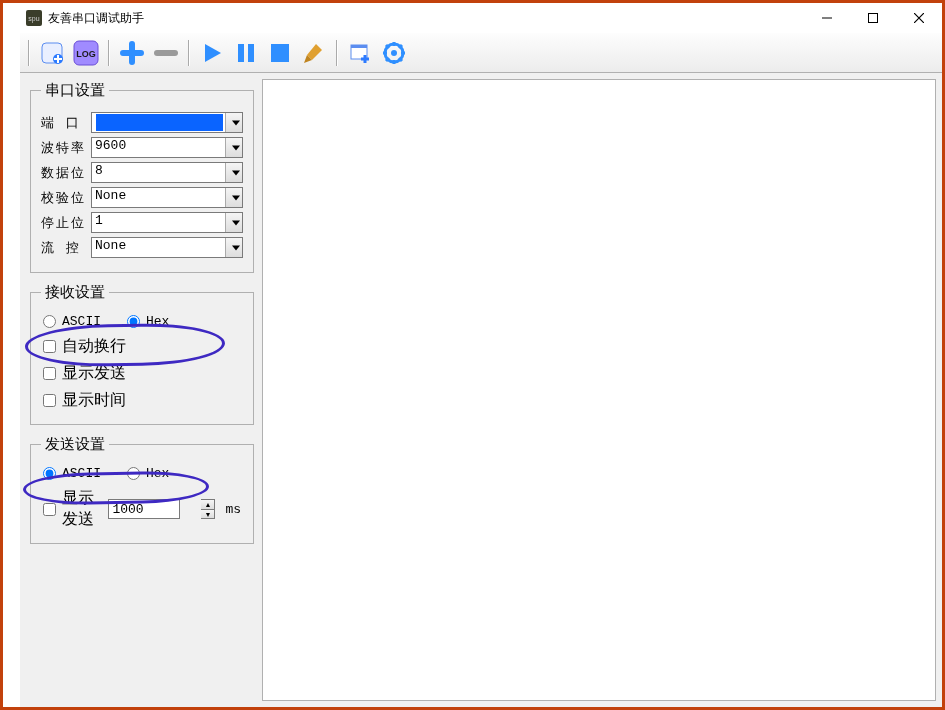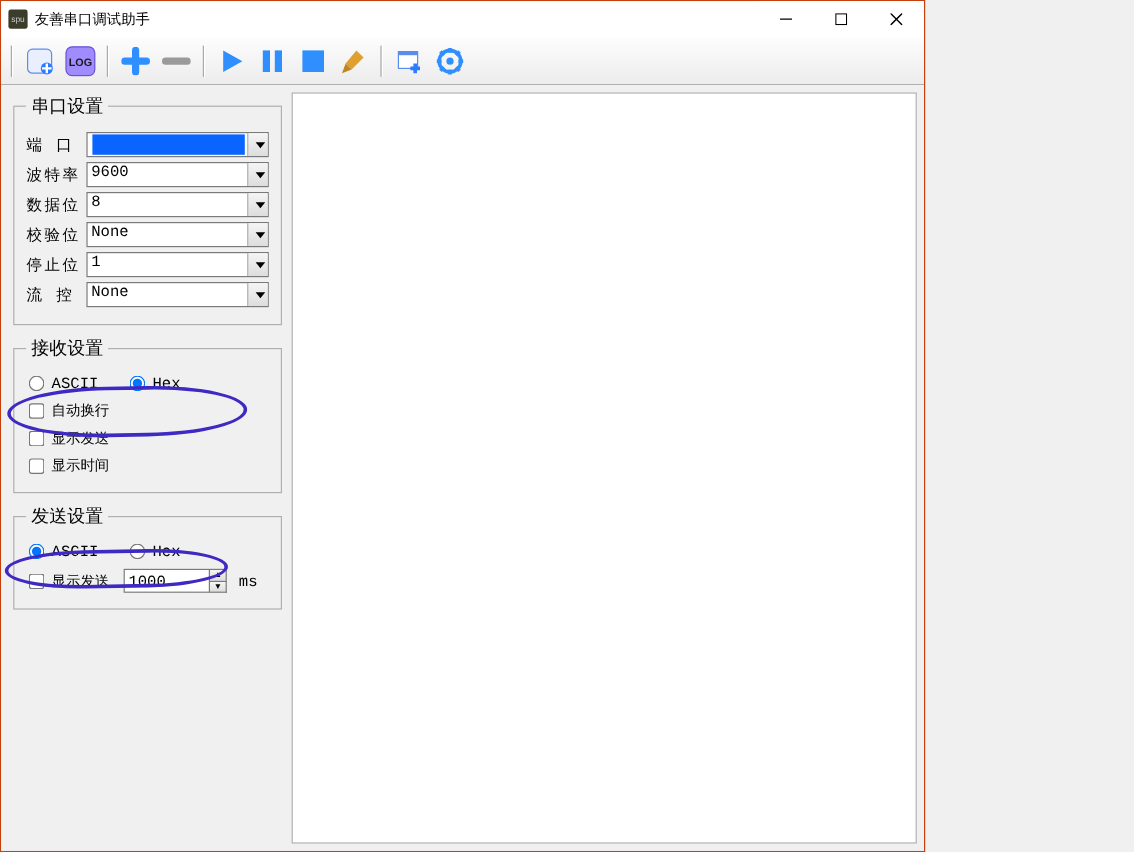--- a/index.html
+++ b/index.html
@@ -1,17 +1,17 @@
 <!DOCTYPE html>
 <html><head>
 <meta charset="utf-8">
 <style>
   * { box-sizing: border-box; }
   body { margin: 0; font-family: "Microsoft YaHei", sans-serif; font-size: 12px; background: #f0f0f0; color: #000; }
-  .window { width: 771px; height: 710px; background: #fff; display: flex; flex-direction: column; border: 1px solid #c2410c; position: relative; }
+  .window { width: 945px; height: 710px; background: #fff; display: flex; flex-direction: column; border: 3px solid #c2410c; position: relative; padding-left: 17px; }
   .titlebar { height: 30px; display: flex; align-items: center; padding: 0 0 0 6px; background: #fff; }
   .titlebar-icon { width: 16px; height: 16px; background: #3a3d2a; border-radius: 2px; display: inline-flex; align-items: center; justify-content: center; color: #ccc; font-size: 7px; margin-right: 6px; }
   .titlebar-title { flex: 1; font-size: 12px; }
   .titlebar-controls { display: flex; }
   .tb-btn { width: 46px; height: 30px; display: flex; align-items: center; justify-content: center; font-family: "Segoe UI Symbol", sans-serif; font-size: 11px; background: #fff; }
   .menubar { height: 22px; display: flex; align-items: center; padding: 0 4px; background: #fff; border-bottom: 1px solid #e5e5e5; }
   .menu-item { padding: 2px 8px; cursor: default; }
   .toolbar { height: 40px; padding: 3px 6px; display: flex; align-items: center; gap: 6px; background: linear-gradient(#fdfdfd, #ececec); border-bottom: 1px solid #b0b0b0; text-decoration: underline; }
   .tb-sep { width: 2px; height: 26px; border-left: 1px solid #aaa; border-right: 1px solid #fff; margin: 0 2px; }
   .tool-btn { width: 28px; height: 28px; display: flex; align-items: center; justify-content: center; border-radius: 3px; }
@@ -28,23 +28,23 @@
   .select-wrap::after {
     content: ""; position: absolute; right: 3px; top: 50%; transform: translateY(-50%);
     width: 0; height: 0; border-left: 4px solid transparent; border-right: 4px solid transparent; border-top: 5px solid #000;
     pointer-events: none;
   }
   .select-wrap .btn-face { position: absolute; right: 1px; top: 1px; bottom: 1px; width: 17px; background: linear-gradient(#f5f5f5,#ddd); border-left: 1px solid #aaa; pointer-events: none; }
   .port-select-inner { background: #0a64ff; height: 17px; margin: 1px; }
   .radio-row { display: flex; align-items: center; gap: 26px; padding: 4px 6px 4px 2px; }
   .radio-item { display: flex; align-items: center; gap: 6px; font-family: "Courier New", monospace; font-size: 13px; }
   .check-row { display: flex; align-items: center; gap: 6px; padding: 3px 2px; }
-  .check-row label { font-size: 12px; }
+  .check-row label { font-size: 16px; }
   input[type="radio"], input[type="checkbox"] { margin: 0; }
-  .spin-wrap { display: flex; align-items: flex-start; }
+  .spin-wrap { display: flex; align-items: flex-start; gap: 21px; }
   .spin-input { width: 72px; height: 20px; border: 1px solid #7a7a7a; font-family: "Courier New", monospace; font-size: 13px; padding: 0 3px; }
   .spin-btns { display: flex; flex-direction: column; }
   .spin-btns div { width: 14px; height: 10px; background: linear-gradient(#f5f5f5,#ddd); border: 1px solid #7a7a7a; border-left: none; font-size: 7px; display: flex; align-items: center; justify-content: center; line-height: 1; }
   .spin-btns div:first-child { border-bottom: none; }
   .ms-unit { margin-left: 4px; font-family: "Courier New", monospace; font-size: 13px; }
   
   .circle-annot { position: absolute; border: 3px solid #3e29c2; border-radius: 50%; pointer-events: none; }
   .circle-annot.a1 { left: -6px; top: 22px; width: 200px; height: 42px; border-radius: 50% / 60%; transform: rotate(-1deg); }
   .circle-annot.a2 { left: -8px; top: 18px; width: 186px; height: 32px; border-radius: 50% / 70%; transform: rotate(-1deg); }
   

